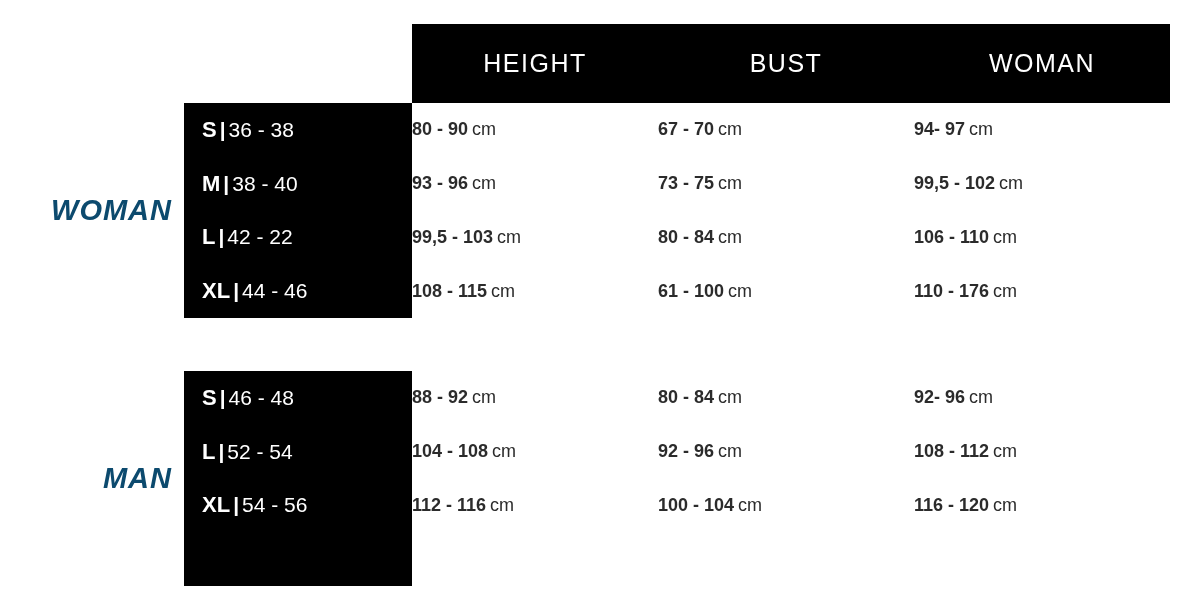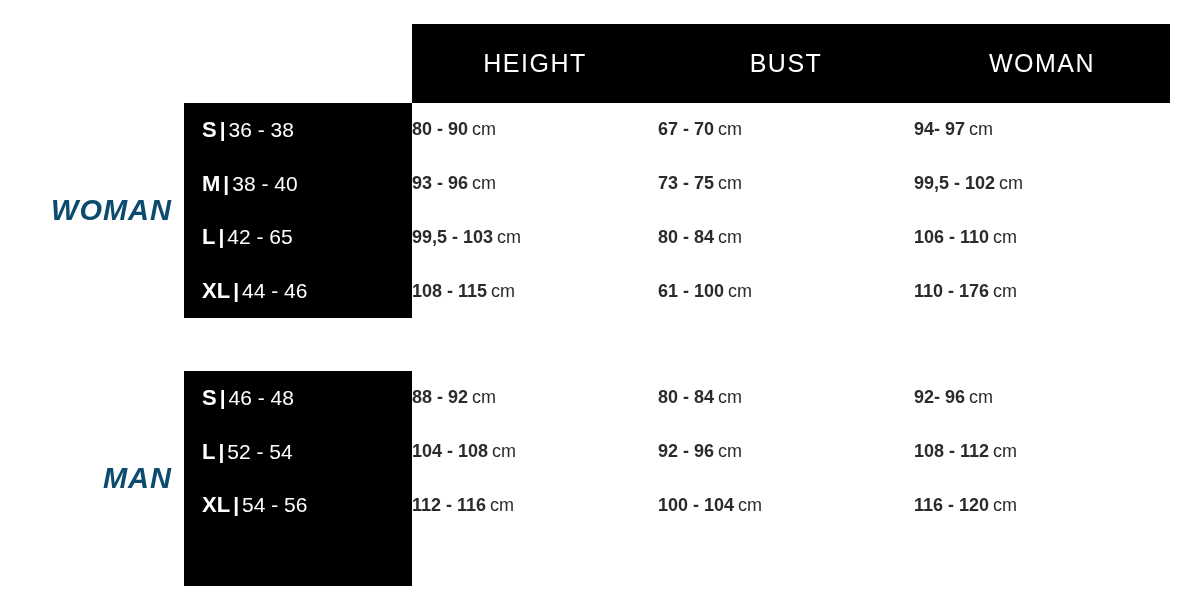--- a/index.html
+++ b/index.html
@@ -167,21 +167,21 @@
         <div class="cell-measure m-bust">
           <span class="val">73 - 75</span><span class="unit">cm</span>
         </div>
         <div class="cell-measure m-waist">
           <span class="val">99,5 - 102</span><span class="unit">cm</span>
         </div>
       </div>
 
       <div class="row">
         <div class="cell-size">
-          <span class="sz">L</span><span class="sep">|</span><span class="eu">42 - 65</span>
+          <span class="sz">L</span><span class="sep">|</span><span class="eu">42 - 22</span>
         </div>
         <div class="cell-measure m-height">
           <span class="val">99,5 - 103</span><span class="unit">cm</span>
         </div>
         <div class="cell-measure m-bust">
           <span class="val">80 - 84</span><span class="unit">cm</span>
         </div>
         <div class="cell-measure m-waist">
           <span class="val">106 - 110</span><span class="unit">cm</span>
         </div>

